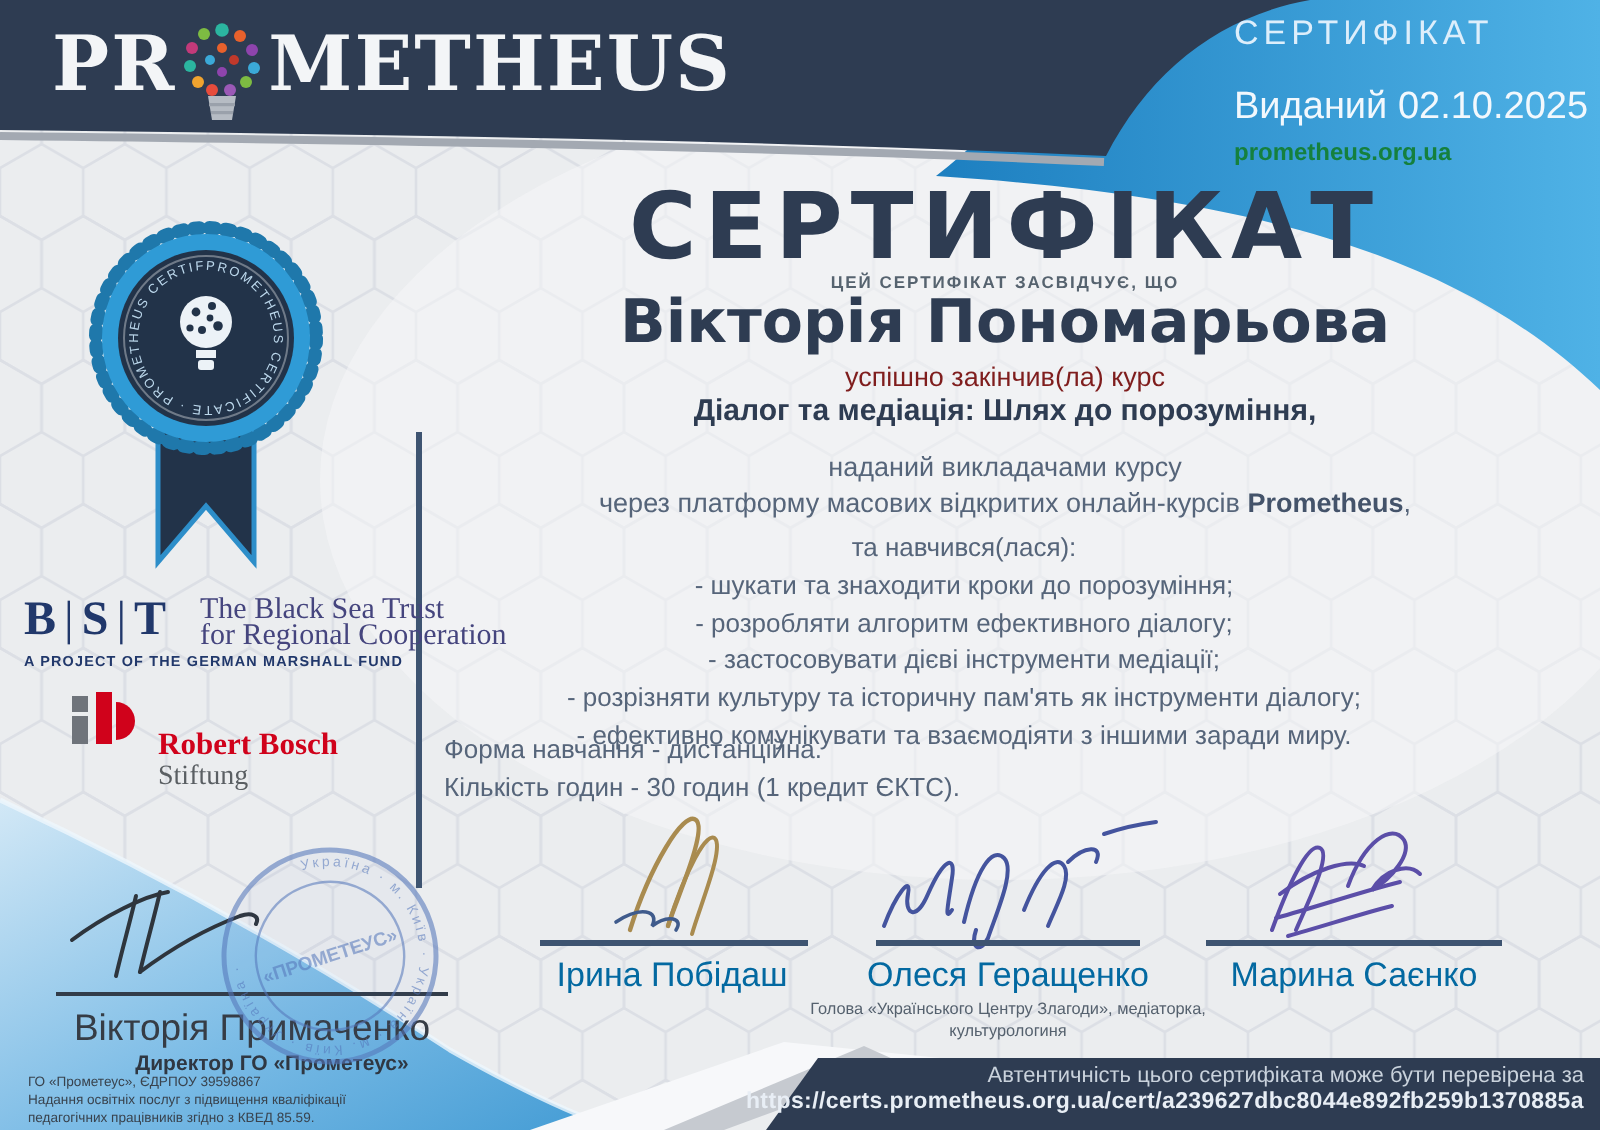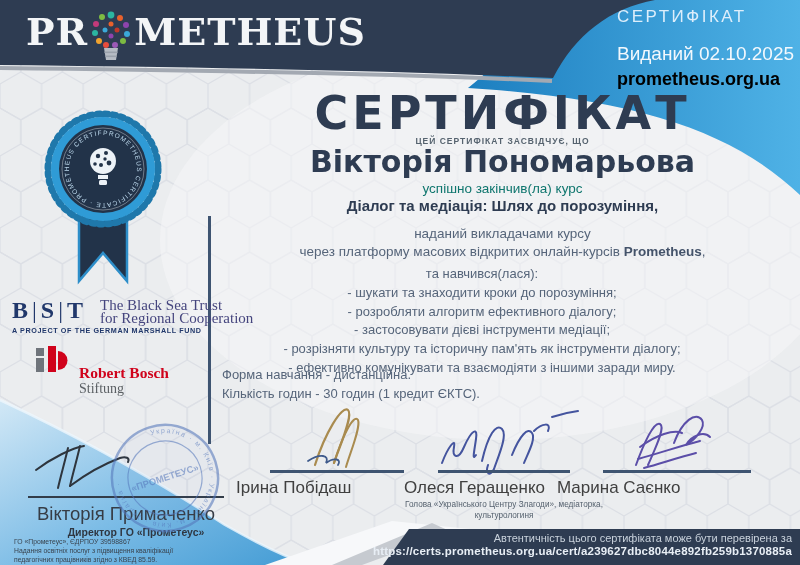--- a/index.html
+++ b/index.html
@@ -5,36 +5,36 @@
   html,body{margin:0;padding:0;background:#d9dbde;font-family:"Liberation Sans",sans-serif;}
   #stage{position:relative;width:800px;height:565px;overflow:hidden;background:#ebedef;margin:0 auto;}
   .abs{position:absolute;}
   svg{display:block;}
   
   #logo{left:26px;top:8px;display:flex;align-items:flex-start;color:#f3f5f7;}
   .logo-txt{font-family:"DejaVu Serif",serif;font-weight:bold;font-size:38px;line-height:48px;letter-spacing:1px;}
   #hdr-info{left:617px;top:7px;color:#eef6fc;}
   .hdr-cert{font-size:17px;letter-spacing:2.5px;color:#ddeefb;}
   .hdr-issued{font-size:19px;margin-top:16px;color:#f2f8fd;}
-  .hdr-site{font-size:18px;font-weight:bold;margin-top:4px;color:#000000;}
+  .hdr-site{font-size:12px;font-weight:bold;margin-top:4px;color:#15803d;}
   
   .center-col{left:205px;width:595px;text-align:center;color:#2e3c52;}
   #cert-title{top:86px;font-size:46px;font-weight:bold;letter-spacing:4px;font-family:"DejaVu Sans",sans-serif;}
   #attest{top:136px;font-size:8.5px;font-weight:bold;letter-spacing:1px;color:#56636f;}
   #recipient{top:144px;font-size:30px;font-weight:bold;font-family:"DejaVu Sans",sans-serif;}
-  #completed{top:181px;font-size:13.5px;color:#0f766e;}
+  #completed{top:181px;font-size:13.5px;color:#7f1d1d;}
   #course{top:197px;font-size:15px;font-weight:bold;}
   .rule{background:#3e5471;}
   .prov{left:205px;width:595px;text-align:center;font-size:13.5px;color:#56657a;}
   .brand{font-weight:bold;color:#44536a;}
   #learned{left:222px;top:265px;width:520px;text-align:center;font-size:13px;line-height:18.8px;color:#56657a;}
   #form-block{left:222px;top:366px;width:520px;text-align:left;font-size:13px;line-height:18.5px;color:#56657a;}
   
   .sigline{top:470px;height:2.5px;background:#3e5471;}
-  .signame{top:478px;font-size:17px;color:#404040;text-align:left;}
+  .signame{top:478px;font-size:17px;color:#0369a1;text-align:center;}
   .sigtitle{top:500px;font-size:8.2px;line-height:10.6px;color:#55616e;text-align:center;}
   
   #bst-letters{left:12px;top:297px;font-family:"Liberation Serif",serif;font-weight:bold;font-size:24px;color:#21386b;}
   #bst-letters .bar{font-weight:normal;padding:0 4px;color:#21386b;}
   #bst-name{left:100px;top:299px;font-family:"Liberation Serif",serif;font-size:15px;line-height:12.5px;color:#45457e;}
   #bst-project{left:12px;top:326px;font-size:7.2px;font-weight:bold;letter-spacing:.6px;color:#21386b;}
   #bosch-name{left:79px;top:364px;font-family:"Liberation Serif",serif;font-weight:bold;font-size:15.5px;color:#d0021b;}
   #bosch-sub{left:79px;top:381px;font-family:"Liberation Serif",serif;font-size:14px;color:#5a5f63;}
   
   #dir-line{left:28px;top:496px;width:196px;height:2px;background:#323c49;}

